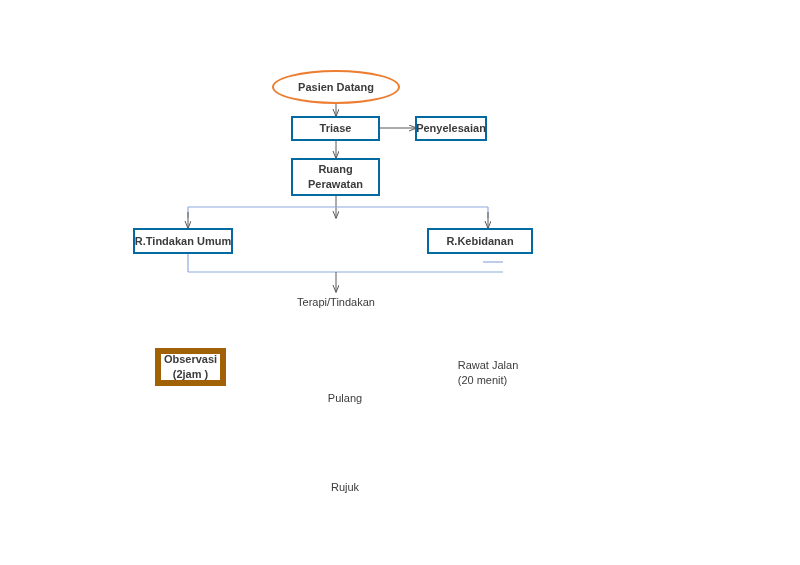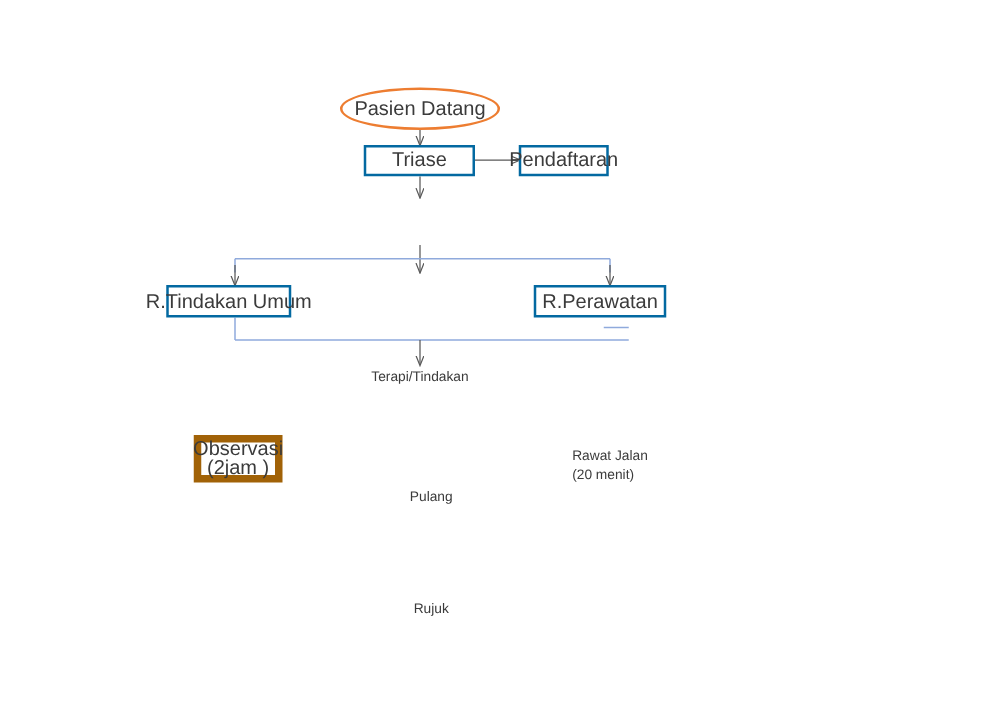--- a/index.html
+++ b/index.html
@@ -29,24 +29,25 @@
   
   .node {
     position: absolute;
     box-sizing: border-box;
     display: flex;
     flex-direction: column;
     align-items: center;
     justify-content: center;
     text-align: center;
     color: #3b3b3b;
-    font-size: 16px;
+    font-size: 11px;
     line-height: 15px;
     background: #ffffff;
     z-index: 2;
+    font-weight: bold;
   }
   .node.box {
     border: 2px solid #0369a1;
   }
   .node.box-thin {
     border: 6px solid #a16207;
   }
   .node.ellipse {
     border: 2px solid #ED7D31;
     border-radius: 50%;
@@ -105,30 +106,34 @@
 
   <div class="node ellipse" style="left:272px; top:70px; width:128px; height:34px;">
     <span class="node-line">Pasien Datang</span>
   </div>
 
   <div class="node box" style="left:291px; top:116px; width:89px; height:25px;">
     <span class="node-line">Triase</span>
   </div>
 
   <div class="node box" style="left:415px; top:116px; width:72px; height:25px;">
-    <span class="node-line">Pendaftaran</span>
+    <span class="node-line">Penyelesaian</span>
   </div>
 
+  <div class="node box" style="left:291px; top:158px; width:89px; height:38px;">
+    <span class="node-line">Ruang</span>
+    <span class="node-line">Perawatan</span>
+  </div>
 
   <div class="node box" style="left:133px; top:228px; width:100px; height:26px;">
     <span class="node-line">R.Tindakan Umum</span>
   </div>
 
   <div class="node box" style="left:427px; top:228px; width:106px; height:26px;">
-    <span class="node-line">R.Perawatan</span>
+    <span class="node-line">R.Kebidanan</span>
   </div>
 
   <div class="node box-thin" style="left:155px; top:348px; width:71px; height:38px;">
     <span class="node-line">Observasi</span>
     <span class="node-line">(2jam )</span>
   </div>
 
   <div class="label" style="left:336px; top:295px;">
     <span class="node-line">Terapi/Tindakan</span>
   </div>

